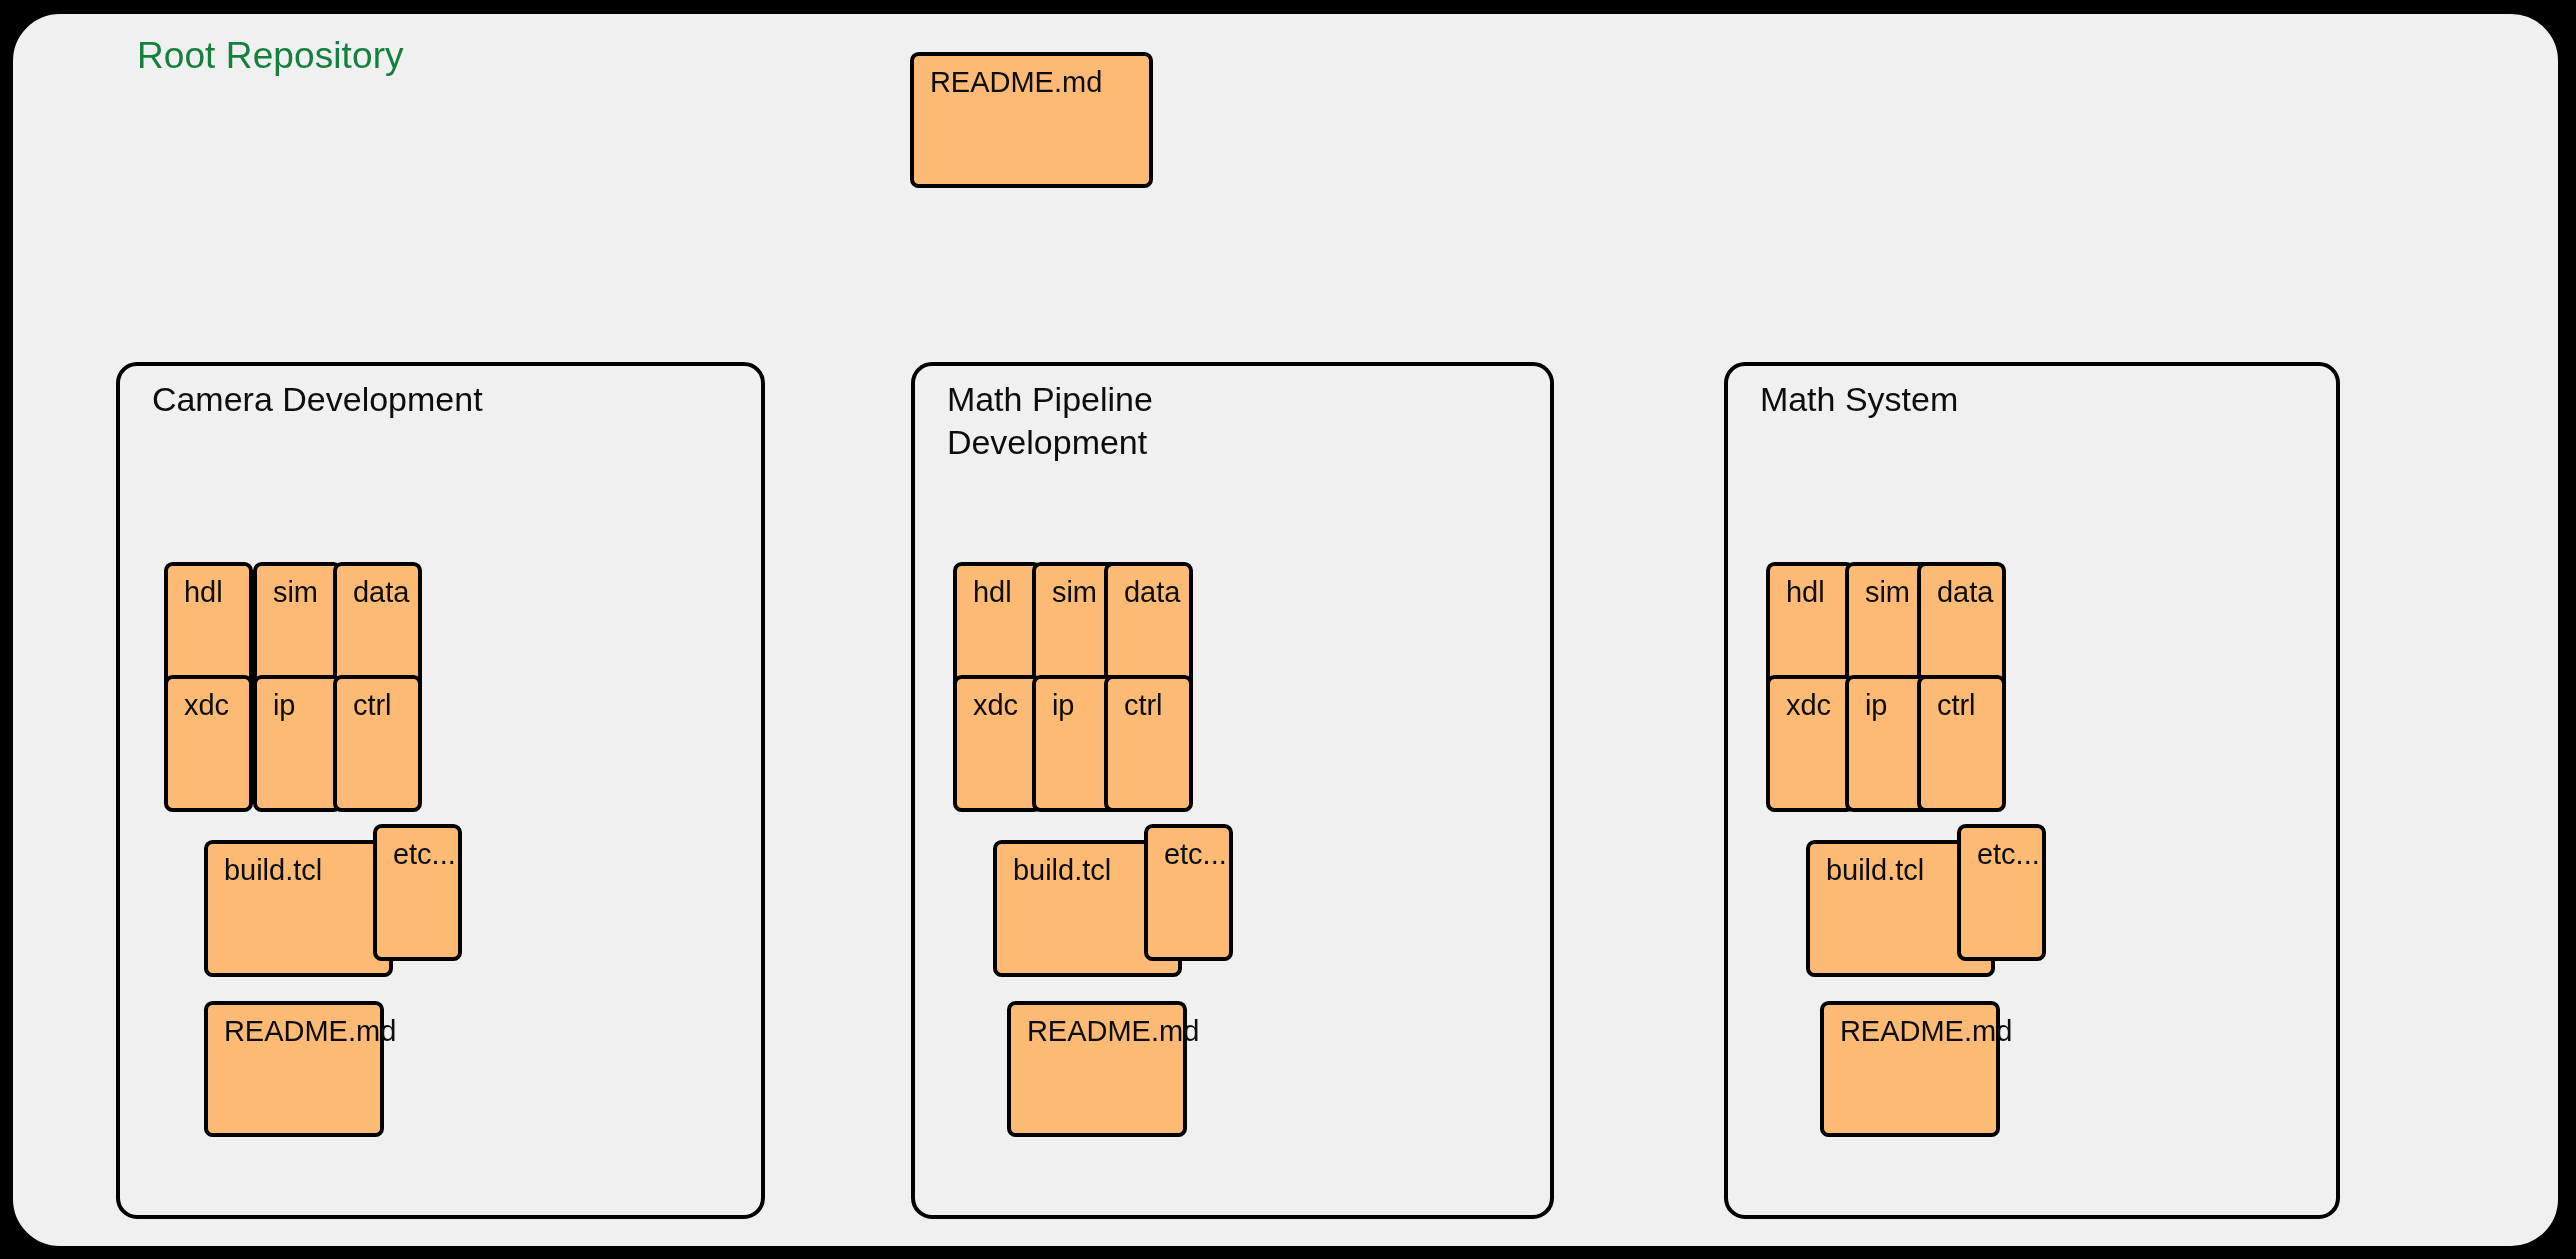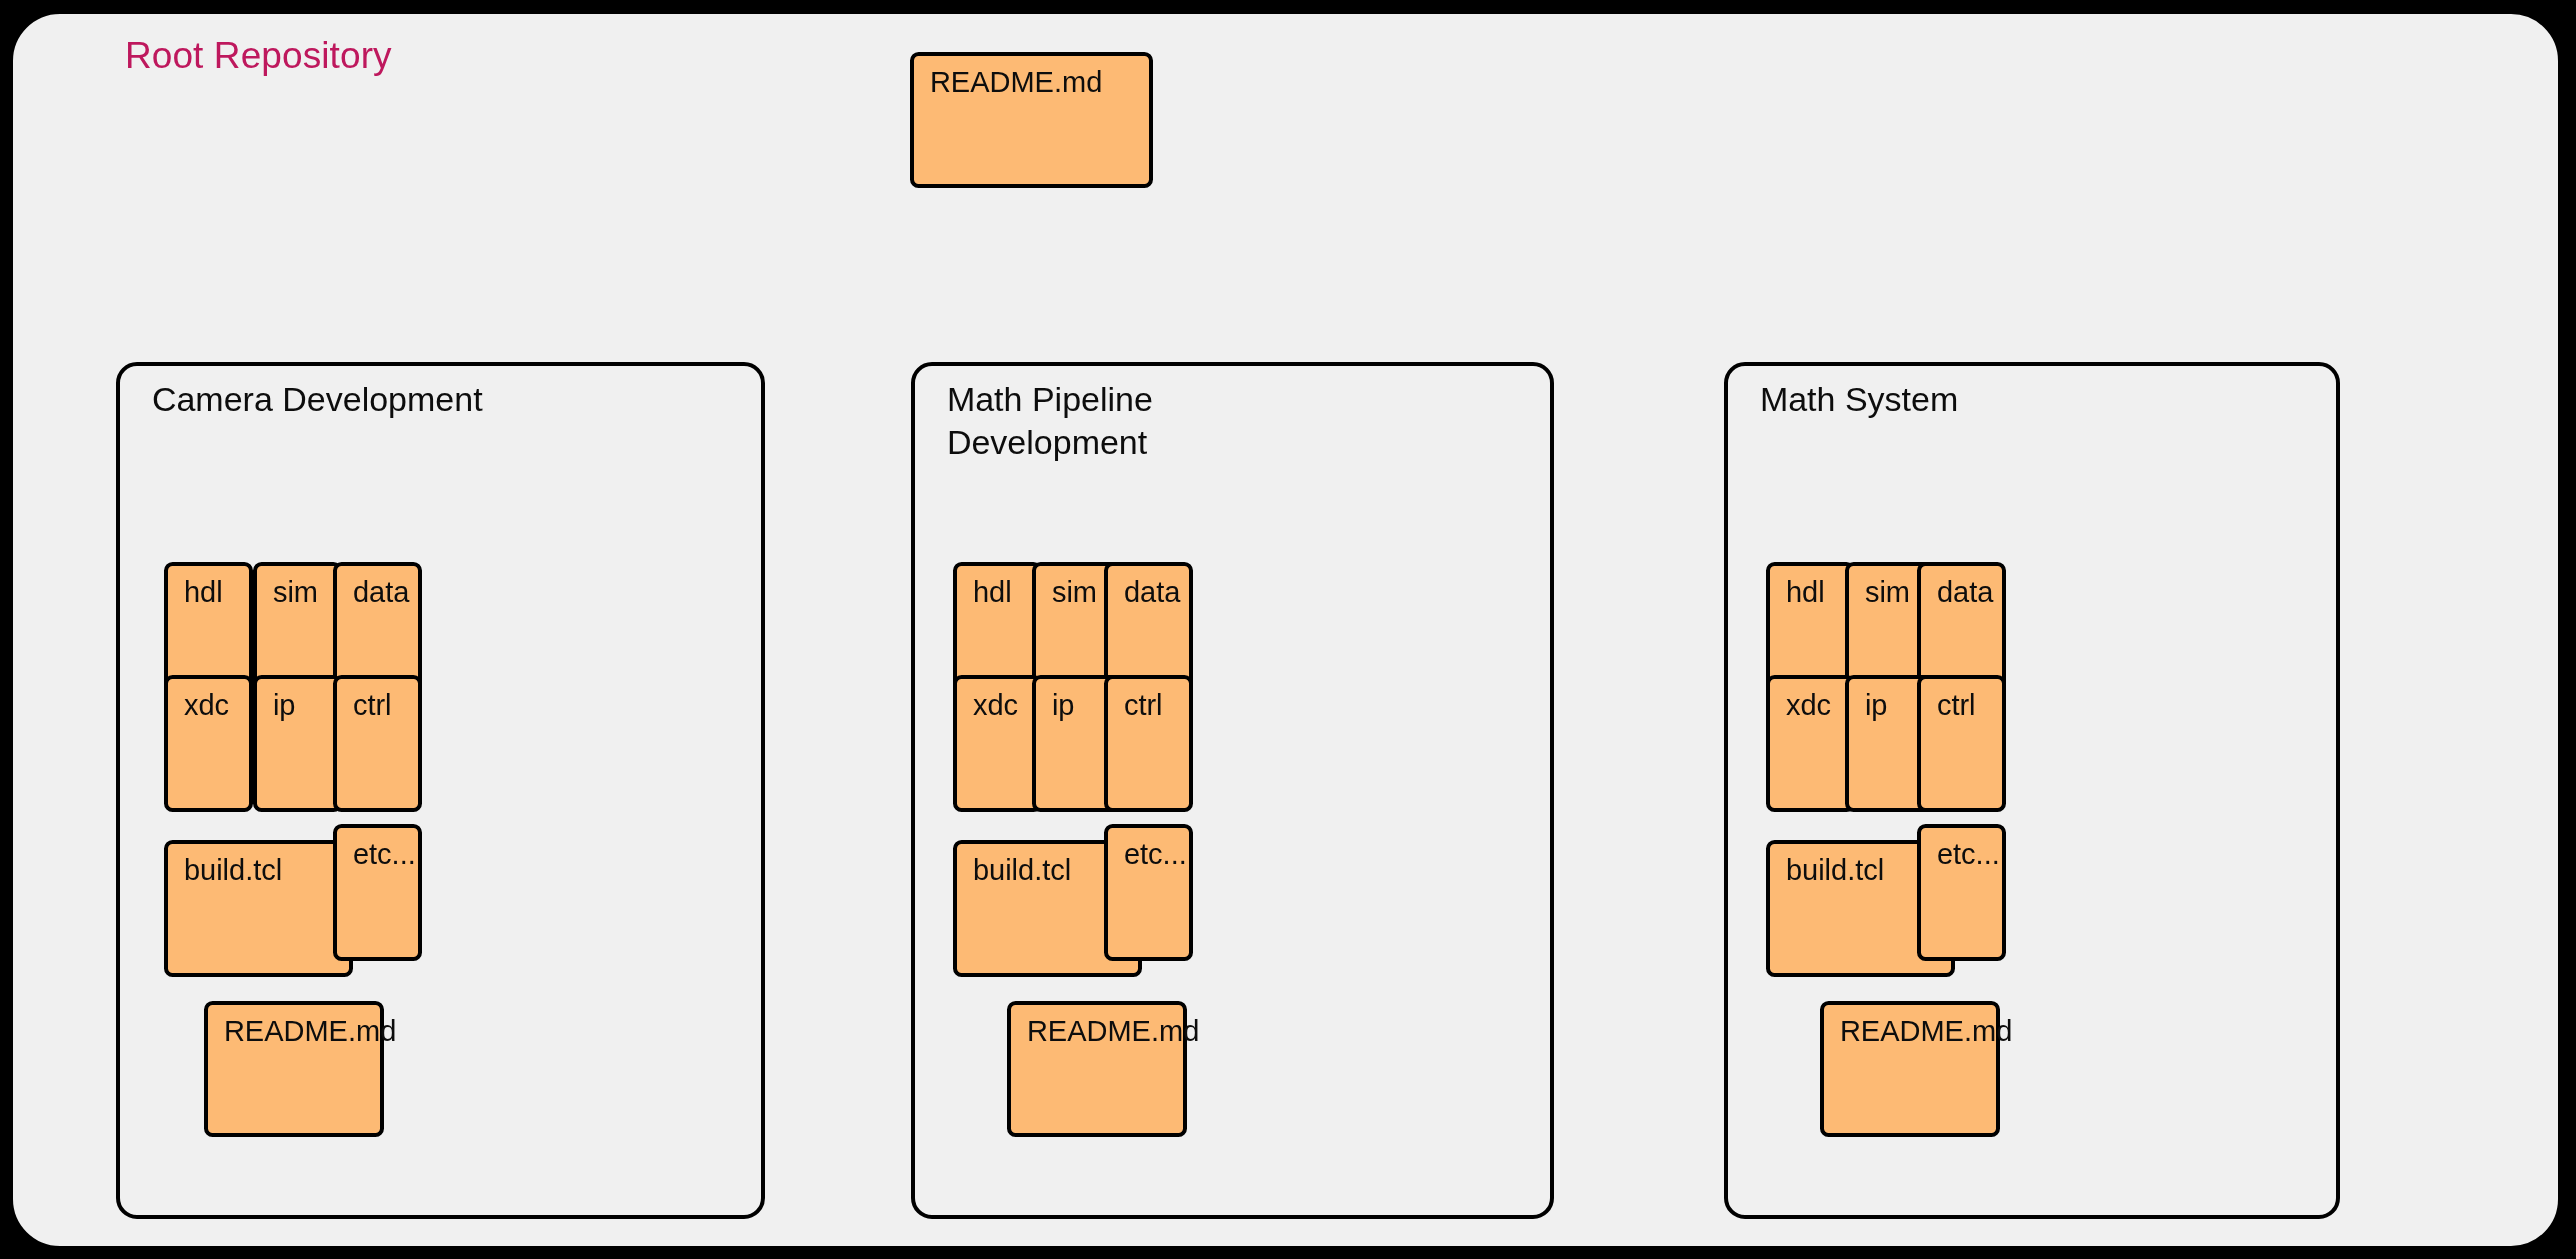--- a/index.html
+++ b/index.html
@@ -2,40 +2,40 @@
 <html style="font-size:9.8px"><head>
 <meta charset="utf-8">
 <style>
   html,body{margin:0;padding:0;background:#000;}
   #root{position:relative;width:2576px;height:1260px;background:#000;
         font-family:"Liberation Sans","DejaVu Sans",sans-serif;
         -webkit-font-smoothing:antialiased;overflow:hidden;}
   .outer{position:absolute;left:4.9px;top:6.1px;width:2561px;height:1248px;
          box-sizing:border-box;background:#f0f0f0;border:8px solid #000;
          border-radius:55px;}
-  .root-title{position:absolute;left:112px;top:23px;font-size:37px;color:#be185d;
+  .root-title{position:absolute;left:124px;top:23px;font-size:37px;color:#15803d;
               letter-spacing:0.1px;line-height:1;white-space:nowrap;}
   .node{position:absolute;box-sizing:border-box;background:#fdba74;
         border:4.3px solid #000;border-radius:8.6px;}
   .node > .lbl{position:absolute;left:16px;top:8.6px;font-size:29px;color:#0d0d0d;
                line-height:1.18;white-space:nowrap;}
   .group{position:absolute;box-sizing:border-box;background:#f0f0f0;
          border:4.3px solid #000;border-radius:21px;}
   .group > .gtitle{position:absolute;left:32px;top:12.2px;font-size:34px;color:#0d0d0d;
                    line-height:1.25;width:342px;}
   
   .readme-top{left:897px;top:38px;width:243px;height:136px;}
   
   .g1{left:103px;top:348px;width:649px;height:857px;}
   .g2{left:898px;top:348px;width:643px;height:857px;}
   .g3{left:1711px;top:348px;width:616px;height:857px;}
   
   .r1{top:156px;margin-top:40px;}
   .r2{top:309px;padding-left:46px;}
-  .r3{top:458px;}
+  .r3{top:458px;margin-left:40px;}
   .r4{top:635px;}
   .sm{width:89px;height:137px;}
   .wide{width:189px;height:137px;}
   .readme-sub{width:180px;height:136px;}
   
   .cA{left:44px;}
   .cB{left:133px;}
   .cC{left:213px;}
   .cRM{left:84px;}
   

